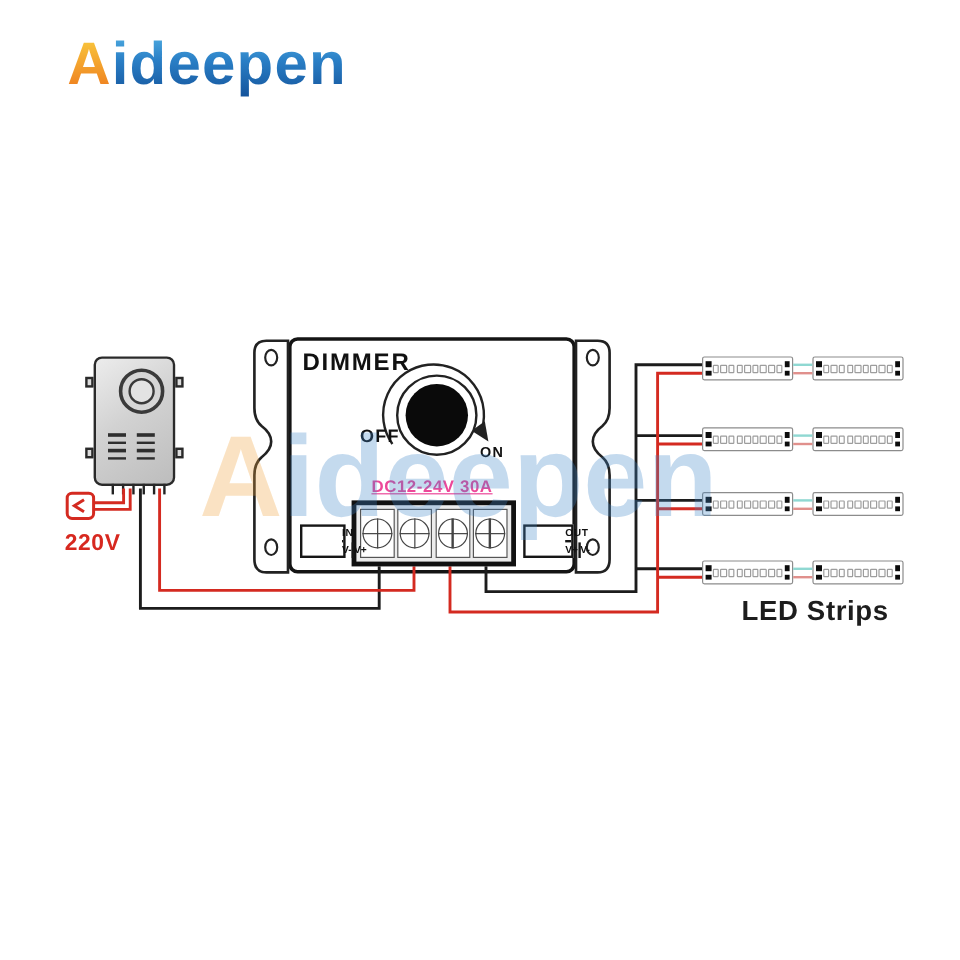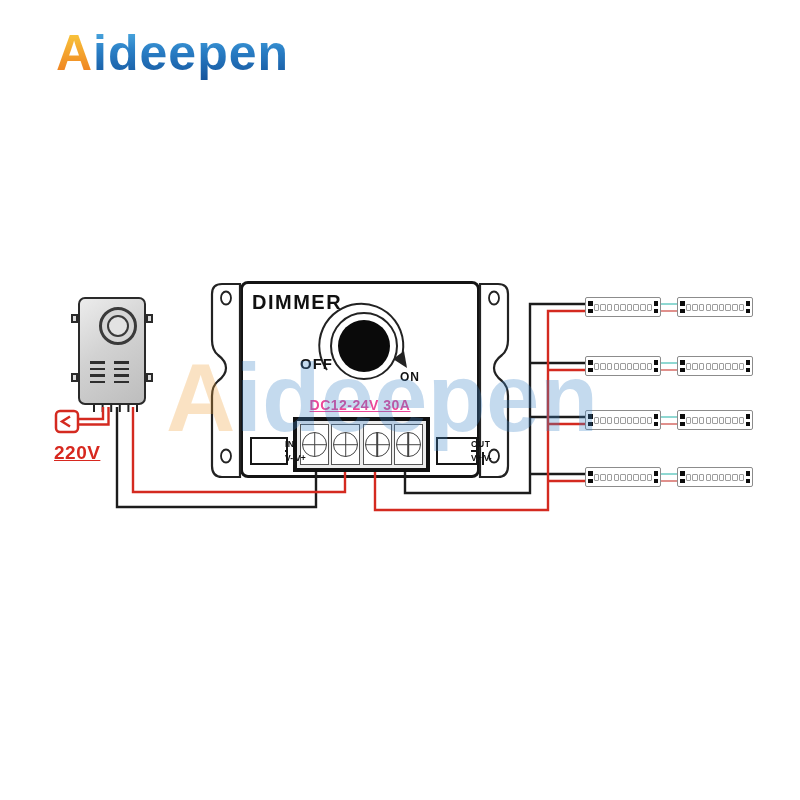--- a/index.html
+++ b/index.html
@@ -32,21 +32,21 @@
   .psu-fan-inner{position:absolute;left:5px;top:5px;width:22px;height:22px;border-radius:50%;
            border:2px solid #3a3a3a;background:#e3e3e3;box-sizing:border-box;}
   .psu-vents{position:absolute;left:10px;top:62px;display:flex;gap:9px;}
   .vcol{display:flex;flex-direction:column;gap:4px;}
   .vcol i{display:block;width:15px;height:2.5px;background:#2e2e2e;}
   .psu-tab{position:absolute;width:7px;height:9px;border:2px solid #2a2a2a;background:#ddd;box-sizing:border-box;}
   .tab-l1{left:-9px;top:15px;} .tab-l2{left:-9px;top:74px;}
   .tab-r1{right:-9px;top:15px;} .tab-r2{right:-9px;top:74px;}
 
   .v220{position:absolute;left:54px;top:442px;font-size:19px;font-weight:bold;
-        color:var(--label-red,#d7281f);z-index:4;letter-spacing:.5px;text-decoration:underline;}
+        color:var(--label-red,#d7281f);z-index:4;letter-spacing:.5px;}
 
   
   .dimmer-panel{position:absolute;left:240px;top:281px;width:240px;height:197px;z-index:2;
         border:3px solid #141414;border-radius:8px;background:#fff;box-sizing:border-box;}
   .dimmer-title{position:absolute;left:252px;top:291px;font-size:20px;font-weight:bold;
         color:#111;letter-spacing:1.5px;z-index:4;}
   .knob-ring{position:absolute;left:330px;top:312px;width:68px;height:68px;border-radius:50%;
         border:2px solid #222;background:#fff;z-index:4;box-sizing:border-box;}
   .knob{position:absolute;left:6px;top:6px;width:52px;height:52px;border-radius:50%;background:#0a0a0a;}
   .lbl-off{position:absolute;left:300px;top:355px;font-size:15px;font-weight:bold;color:#111;z-index:4;letter-spacing:1px;}
@@ -398,15 +398,16 @@
             <i class="led"></i>
             <i class="led"></i>
           </div>
           <div class="pads">
             <i></i>
             <i></i>
           </div>
         </div>
       </div>
     </div>
+  <div class="strips-label">LED Strips</div>
 
   <div class="watermark"><span class="wm-a">A</span><span class="wm-b">ideepen</span></div>
 </div>
 
 </body></html>

